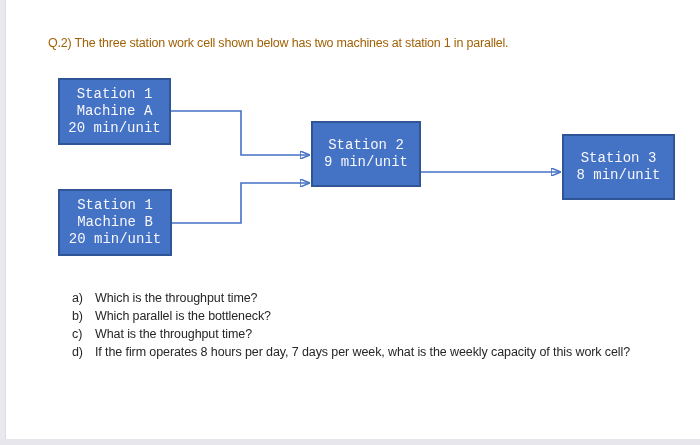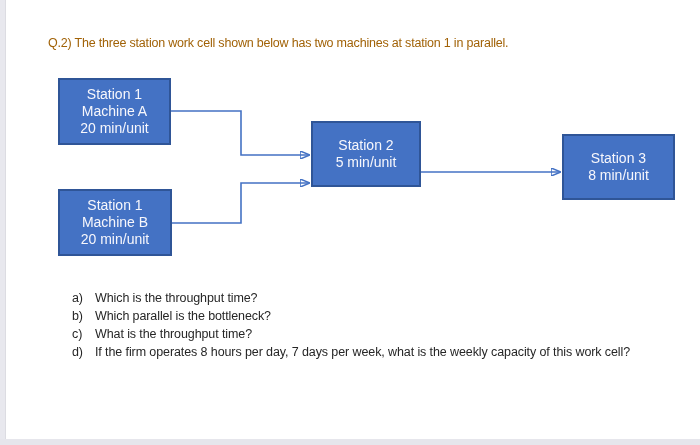--- a/index.html
+++ b/index.html
@@ -39,21 +39,21 @@
     letter-spacing: -0.2px;
     color: #a16207;
     white-space: nowrap;
   }
   .box {
     position: absolute;
     background: #4472C4;
     border: 2px solid #2F5597;
     box-sizing: border-box;
     color: #f7f7fc;
-    font-family: Liberation Sans, sans-serif;
+    font-family: Liberation Mono, monospace;
     font-size: 14px;
     line-height: 17px;
     display: flex;
     flex-direction: column;
     align-items: center;
     justify-content: center;
     text-align: center;
   }
   .box-a  { left: 58px;  top: 78px;  width: 113px; height: 67px; }
   .box-b  { left: 58px;  top: 189px; width: 114px; height: 67px; }
@@ -113,21 +113,21 @@
   </div>
 
   <div class="box box-b">
     <div>Station 1</div>
     <div>Machine B</div>
     <div>20 min/unit</div>
   </div>
 
   <div class="box box-s2">
     <div>Station 2</div>
-    <div>5 min/unit</div>
+    <div>9 min/unit</div>
   </div>
 
   <div class="box box-s3">
     <div>Station 3</div>
     <div>8 min/unit</div>
   </div>
 
   <div class="questions">
     <div class="q-row">
       <span class="q-label">a)</span>

